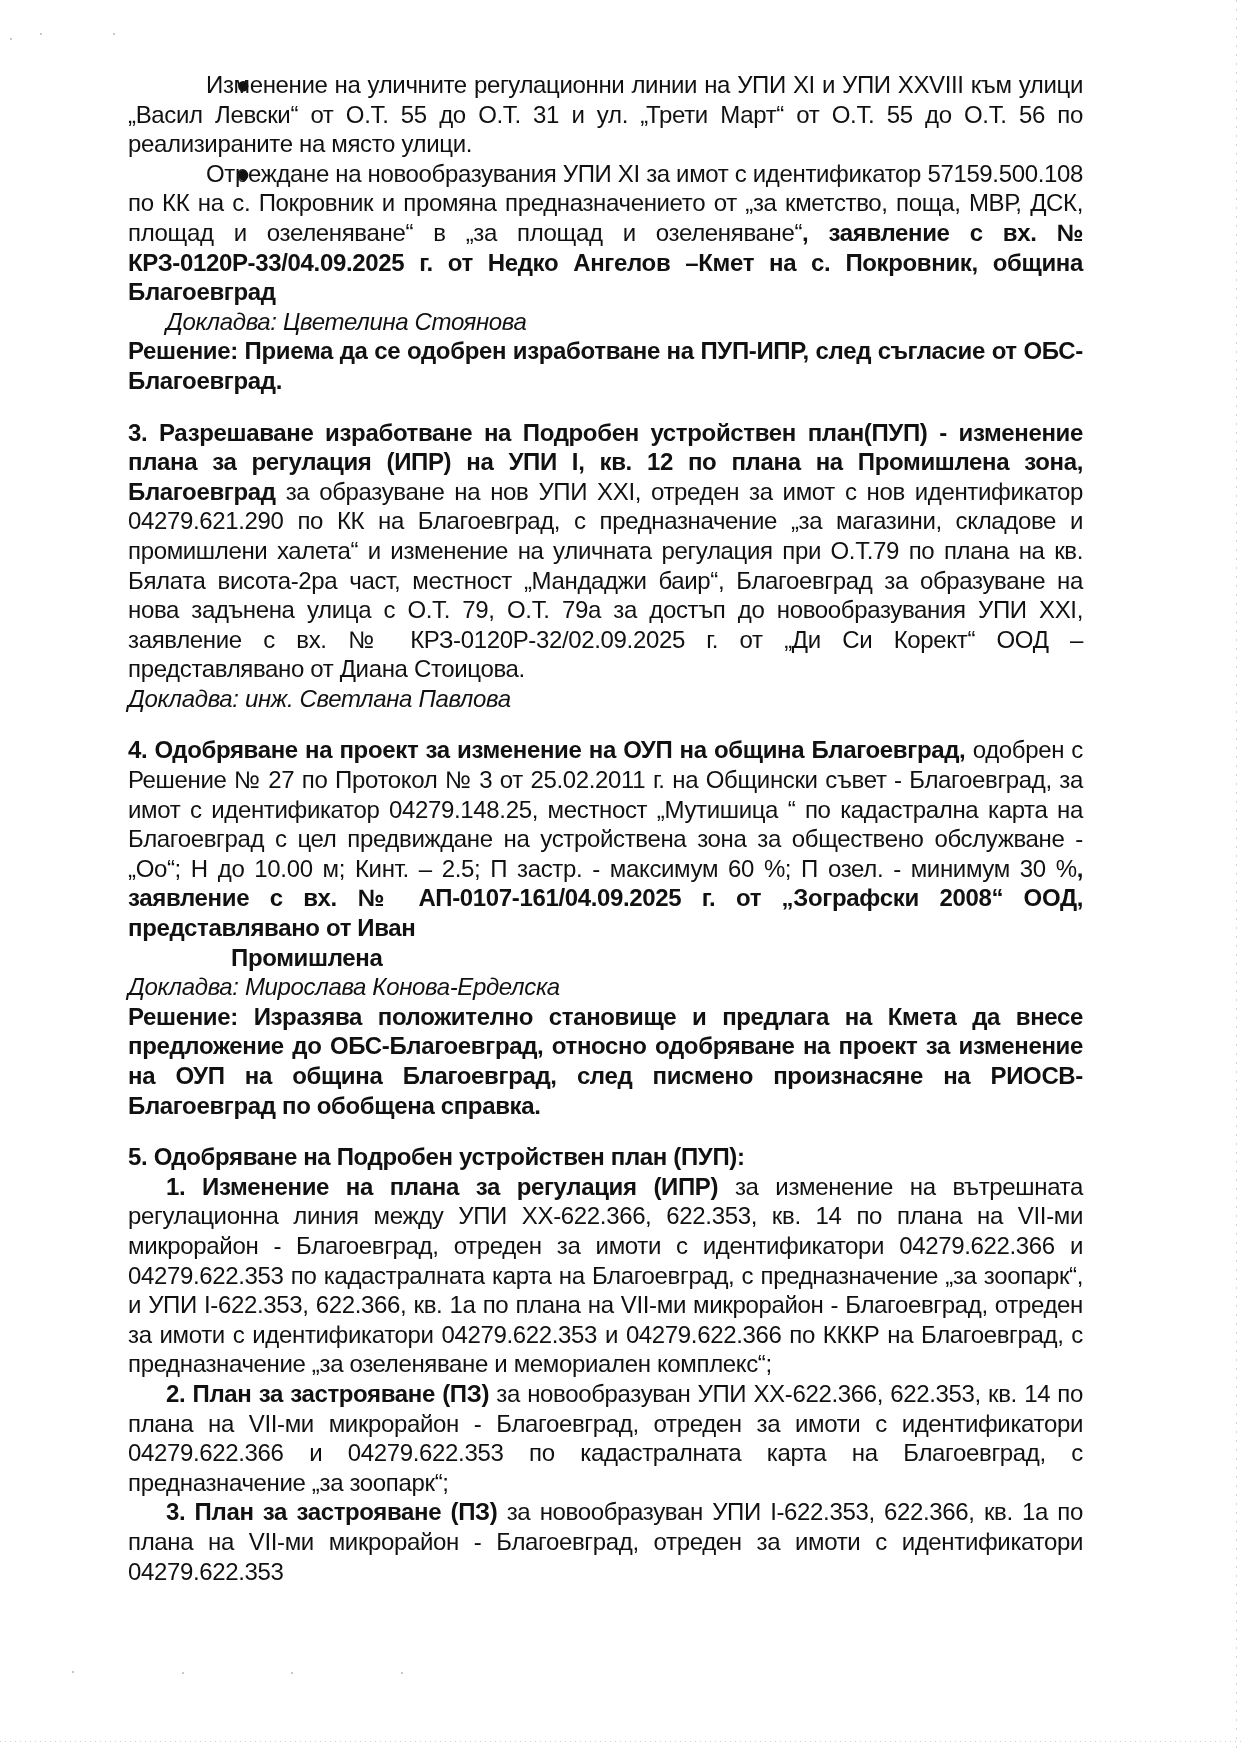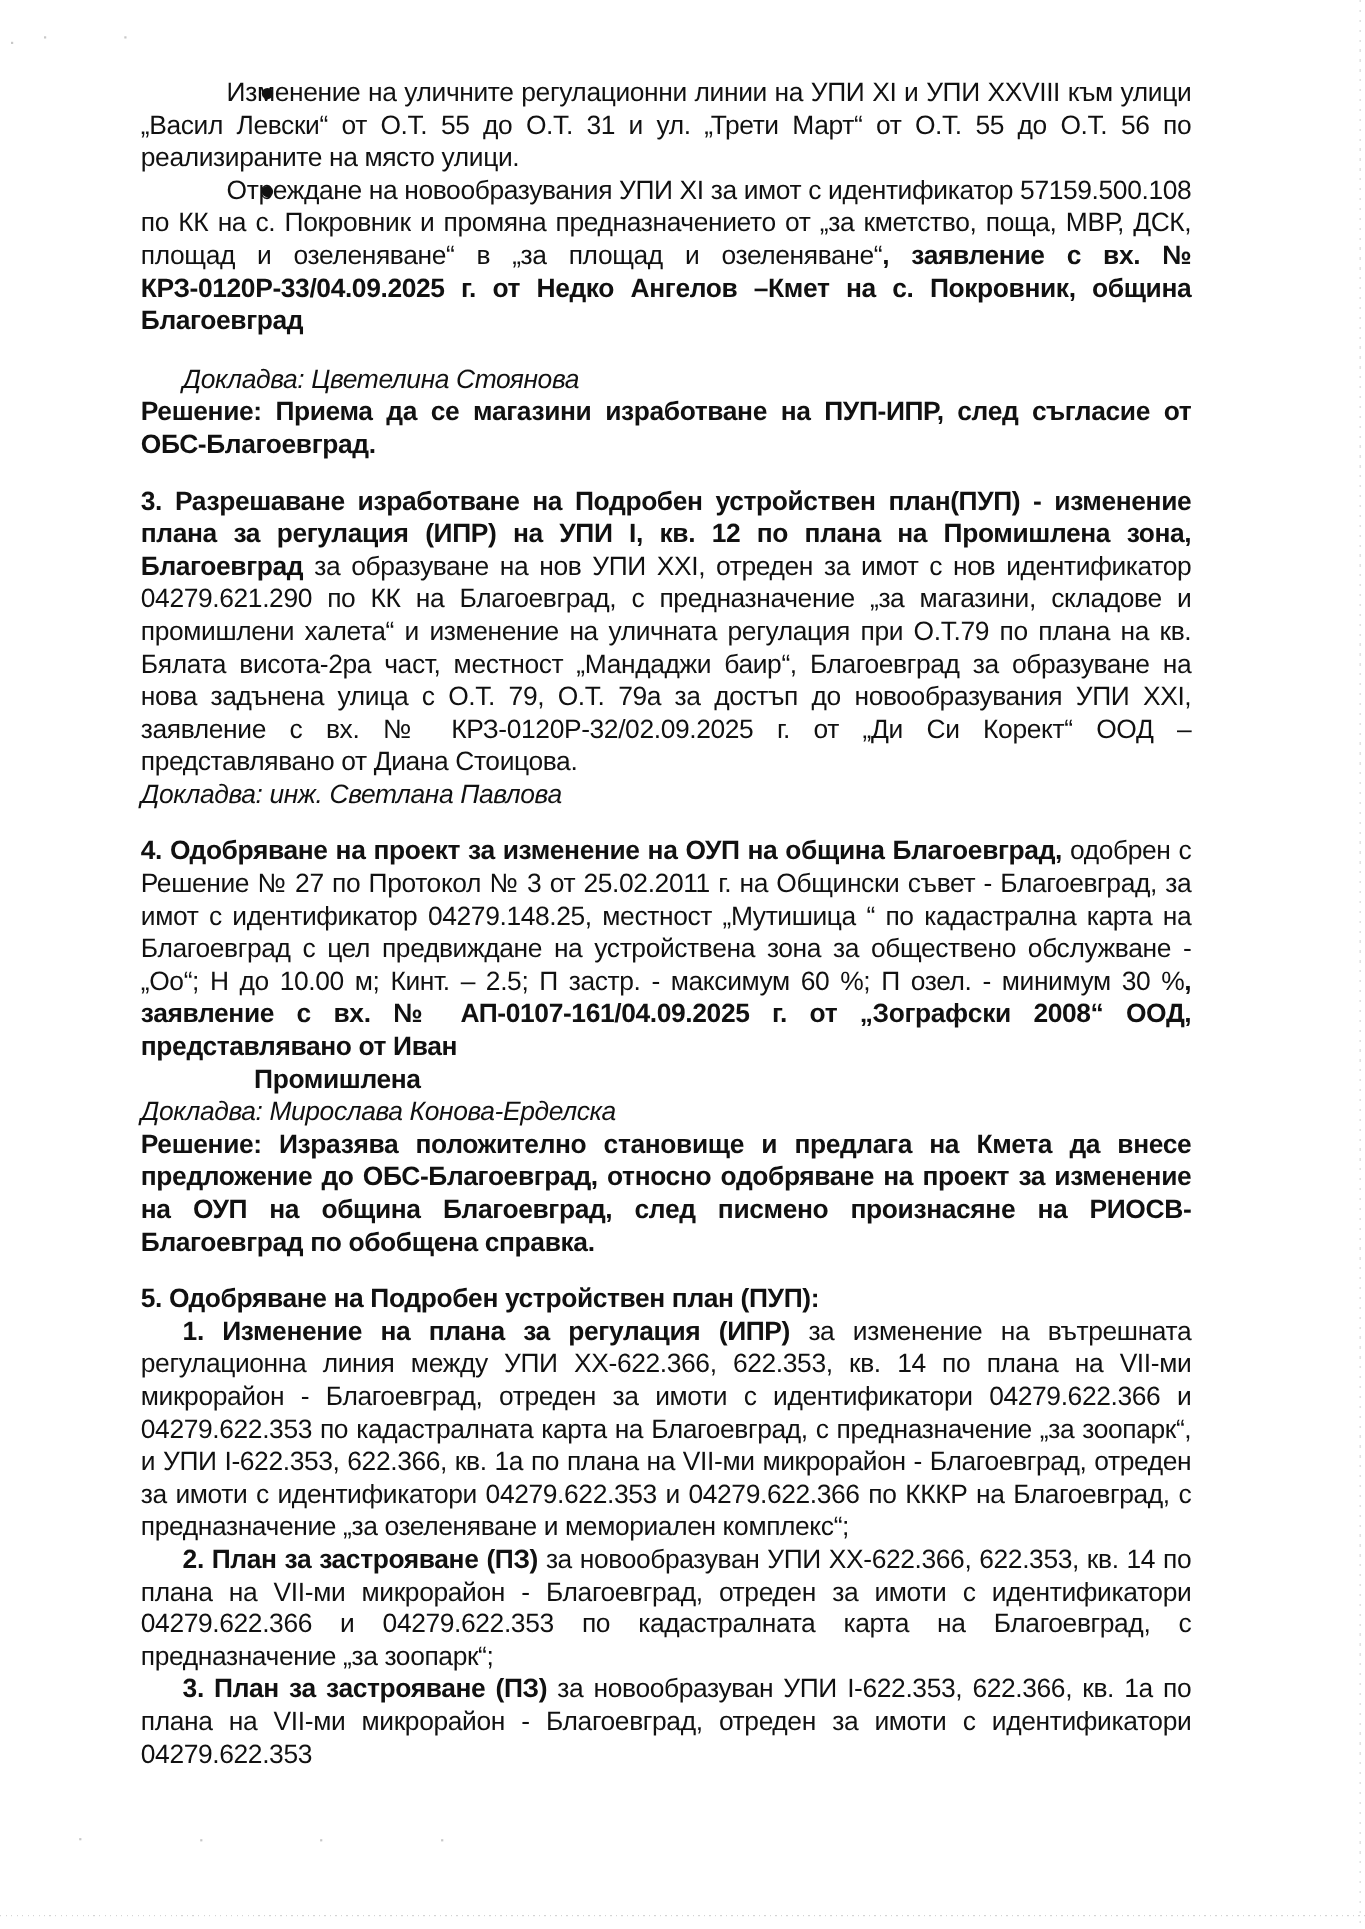--- a/index.html
+++ b/index.html
@@ -8,21 +8,21 @@
     position: absolute; left: 128px; top: 70px; width: 955px;
     font-family: "Liberation Sans", "DejaVu Sans", sans-serif;
     font-size: 24px; line-height: 29.6px; color: #111111;
     letter-spacing: -0.35px;
   }
   p { margin: 0; text-align: justify; }
   .b { font-weight: bold; }
   .i { font-style: italic; }
   .bullet { text-indent: 54px; }
   .bullet .dot { display: inline-block; width: 24px; }
-  .ind-it { padding-left: 38px; margin-top: 24px; }
+  .ind-it { padding-left: 38px; }
   .gap { height: 22px; }
   .sub { text-indent: 38px; }
   .cont-indent { padding-left: 103px; }
   .noise { position: absolute; width: 2px; height: 2px; background: #c8c8c8; }
   .scanline { position: absolute; left: 0; top: 1741px; width: 1241px; height: 1px;
     background: repeating-linear-gradient(90deg, #d0d0d0 0 1px, transparent 1px 5px); }
   .rightedge { position: absolute; left: 1236px; top: 0; width: 1px; height: 1754px;
     background: repeating-linear-gradient(180deg, #d6d6d6 0 2px, transparent 2px 9px); }
 </style>
 </head>
@@ -30,21 +30,21 @@
 
 <div class="page">
 
   <p class="bullet">
     <span class="dot">●</span><span>Изменение на уличните регулационни линии на УПИ XI и УПИ XXVIII към улици „Васил Левски“  от О.Т. 55 до О.Т. 31 и ул. „Трети Март“ от О.Т. 55 до О.Т. 56 по реализираните на място улици.</span>
   </p>
   <p class="bullet">
     <span class="dot">●</span><span>Отреждане на новообразувания УПИ XI за имот с идентификатор 57159.500.108 по КК на с. Покровник и промяна предназначението от „за кметство, поща, МВР, ДСК, площад и озеленяване“ в „за площад и озеленяване“</span><span class="b">, заявление с вх. № КРЗ-0120Р-33/04.09.2025 г.  от  Недко Ангелов –Кмет на с. Покровник, община Благоевград</span>
   </p>
   <p class="i ind-it">Докладва: Цветелина Стоянова</p>
-  <p class="b">Решение: Приема да се магазини изработване на ПУП-ИПР, след съгласие от ОБС-Благоевград.</p>
+  <p class="b">Решение: Приема да се одобрен изработване на ПУП-ИПР, след съгласие от ОБС-Благоевград.</p>
 
   <div class="gap"></div>
 
   <p>
     <span class="b">3. Разрешаване изработване на Подробен устройствен план(ПУП) - изменение плана за регулация (ИПР) на УПИ I, кв. 12 по плана на Промишлена зона, Благоевград</span><span> за образуване на нов УПИ XXI, отреден за имот с нов идентификатор 04279.621.290 по КК на Благоевград, с предназначение „за магазини, складове и промишлени халета“ и изменение на уличната регулация при О.Т.79 по плана на кв. Бялата висота-2ра част, местност „Мандаджи баир“, Благоевград за образуване на нова задънена улица с О.Т. 79, О.Т. 79а за достъп до новообразувания УПИ   XXI,  заявление с вх. № КРЗ-0120Р-32/02.09.2025 г. от „Ди Си Корект“ ООД – представлявано от Диана Стоицова.</span>
   </p>
   <p class="i">Докладва: инж. Светлана Павлова</p>
 
   <div class="gap"></div>
 

